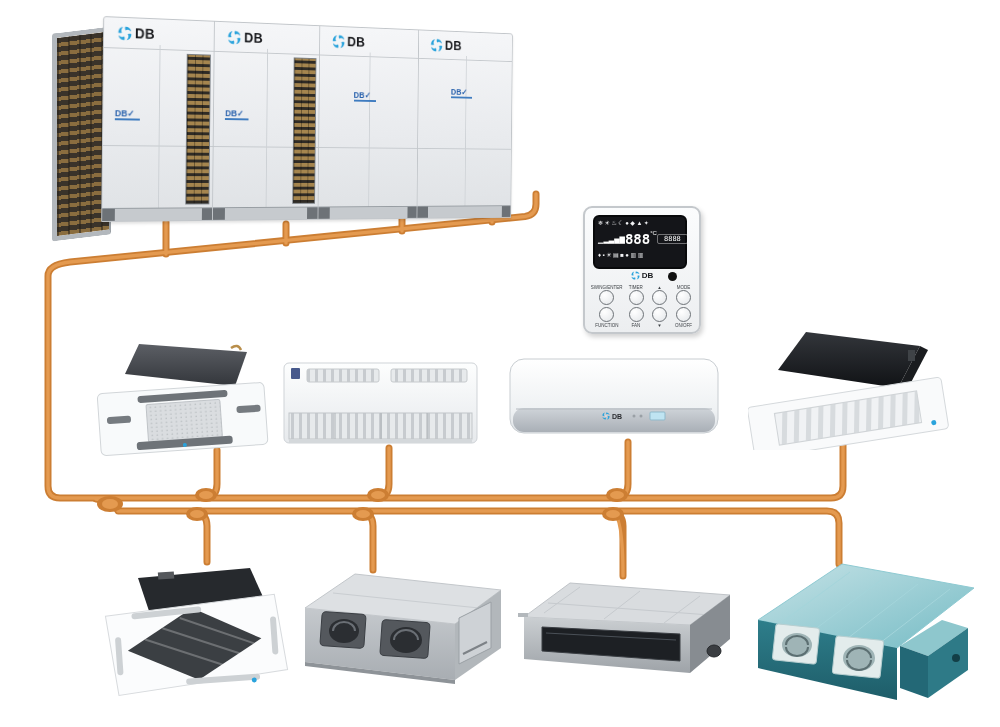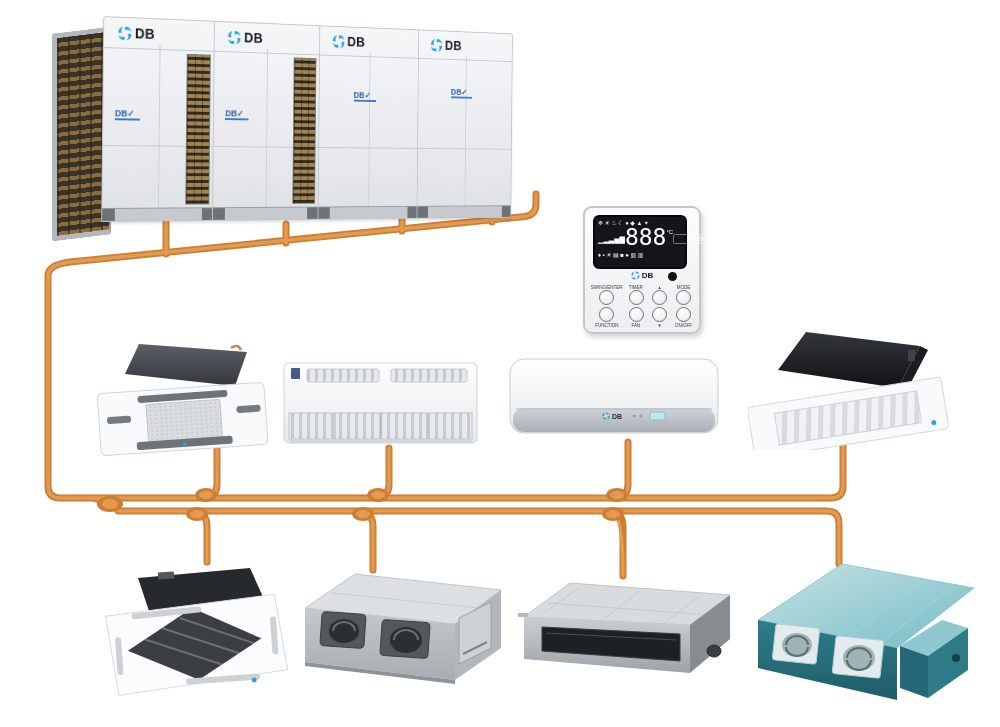--- a/index.html
+++ b/index.html
@@ -43,24 +43,24 @@
     color:#2b5ca8;letter-spacing:-.5px;}
   
   .ctrl{position:absolute;left:583px;top:206px;width:114px;height:124px;z-index:3;
     background:linear-gradient(180deg,#fbfcfd,#eceef0);border:2px solid #c4c8cc;
     border-radius:9px;box-shadow:2px 3px 5px rgba(0,0,0,.18);}
   .lcd{position:absolute;left:8px;top:7px;width:94px;height:54px;background:#141519;
     border:2px solid #08090b;border-radius:6px;color:#fff;padding:2px 3px;box-sizing:border-box;}
   .lcd-row{font-size:6px;letter-spacing:1.5px;white-space:nowrap;overflow:hidden;line-height:8px;color:#f2f3f5;}
   .lcd-mid{display:flex;align-items:center;justify-content:space-between;height:24px;}
   .lcd-bars{font-size:7px;line-height:7px;}
-  .lcd-main{font-family:"DejaVu Sans Mono",monospace;font-weight:normal;font-size:23px;line-height:17px;}
+  .lcd-main{font-family:"DejaVu Sans Mono",monospace;font-weight:bold;font-size:14px;line-height:17px;}
   .lcd-unit{font-size:6px;vertical-align:top;}
   .lcd-clock{font-family:"DejaVu Sans Mono",monospace;font-size:7px;border:1px solid rgba(255,255,255,.4);
-    border-radius:2px;padding:0 15px;}
+    border-radius:2px;padding:0 6px;}
   .ctrl-logo{position:absolute;left:0;right:0;top:63px;display:flex;justify-content:center;
     align-items:center;gap:2px;}
   .ctrl-logo svg{width:9px;height:9px;}
   .ctrl-logo b{font-size:8px;color:#17181c;}
   .ctrl-dot{position:absolute;right:22px;top:64px;width:9px;height:9px;border-radius:50%;background:#111;}
   .btn-grid{position:absolute;left:4px;right:4px;top:76px;bottom:4px;display:grid;
     grid-template-columns:repeat(4,1fr);grid-template-rows:1fr 1fr;}
   .btn-cell{display:flex;flex-direction:column;align-items:center;justify-content:flex-start;}
   .btn-label{font-size:5px;color:#3c4045;line-height:6px;white-space:nowrap;transform:scale(.9);}
   .btn-circle{width:13px;height:13px;border-radius:50%;border:1.5px solid #6d7277;

